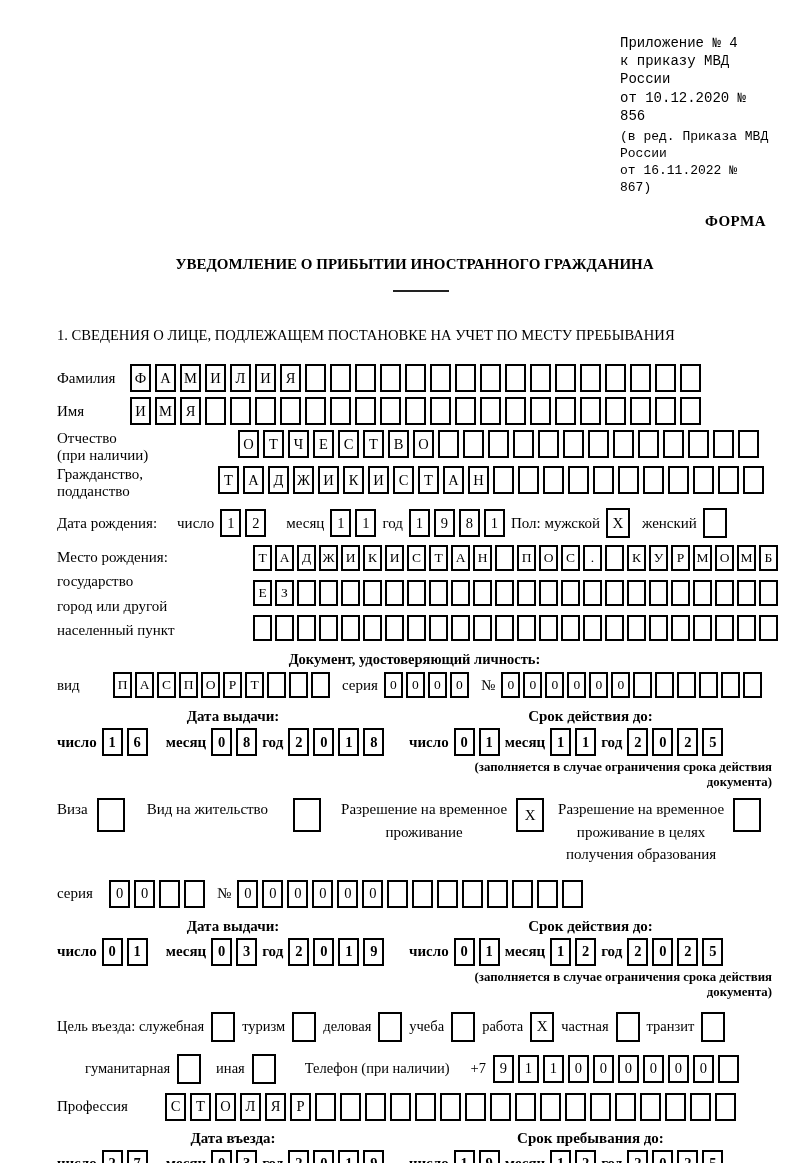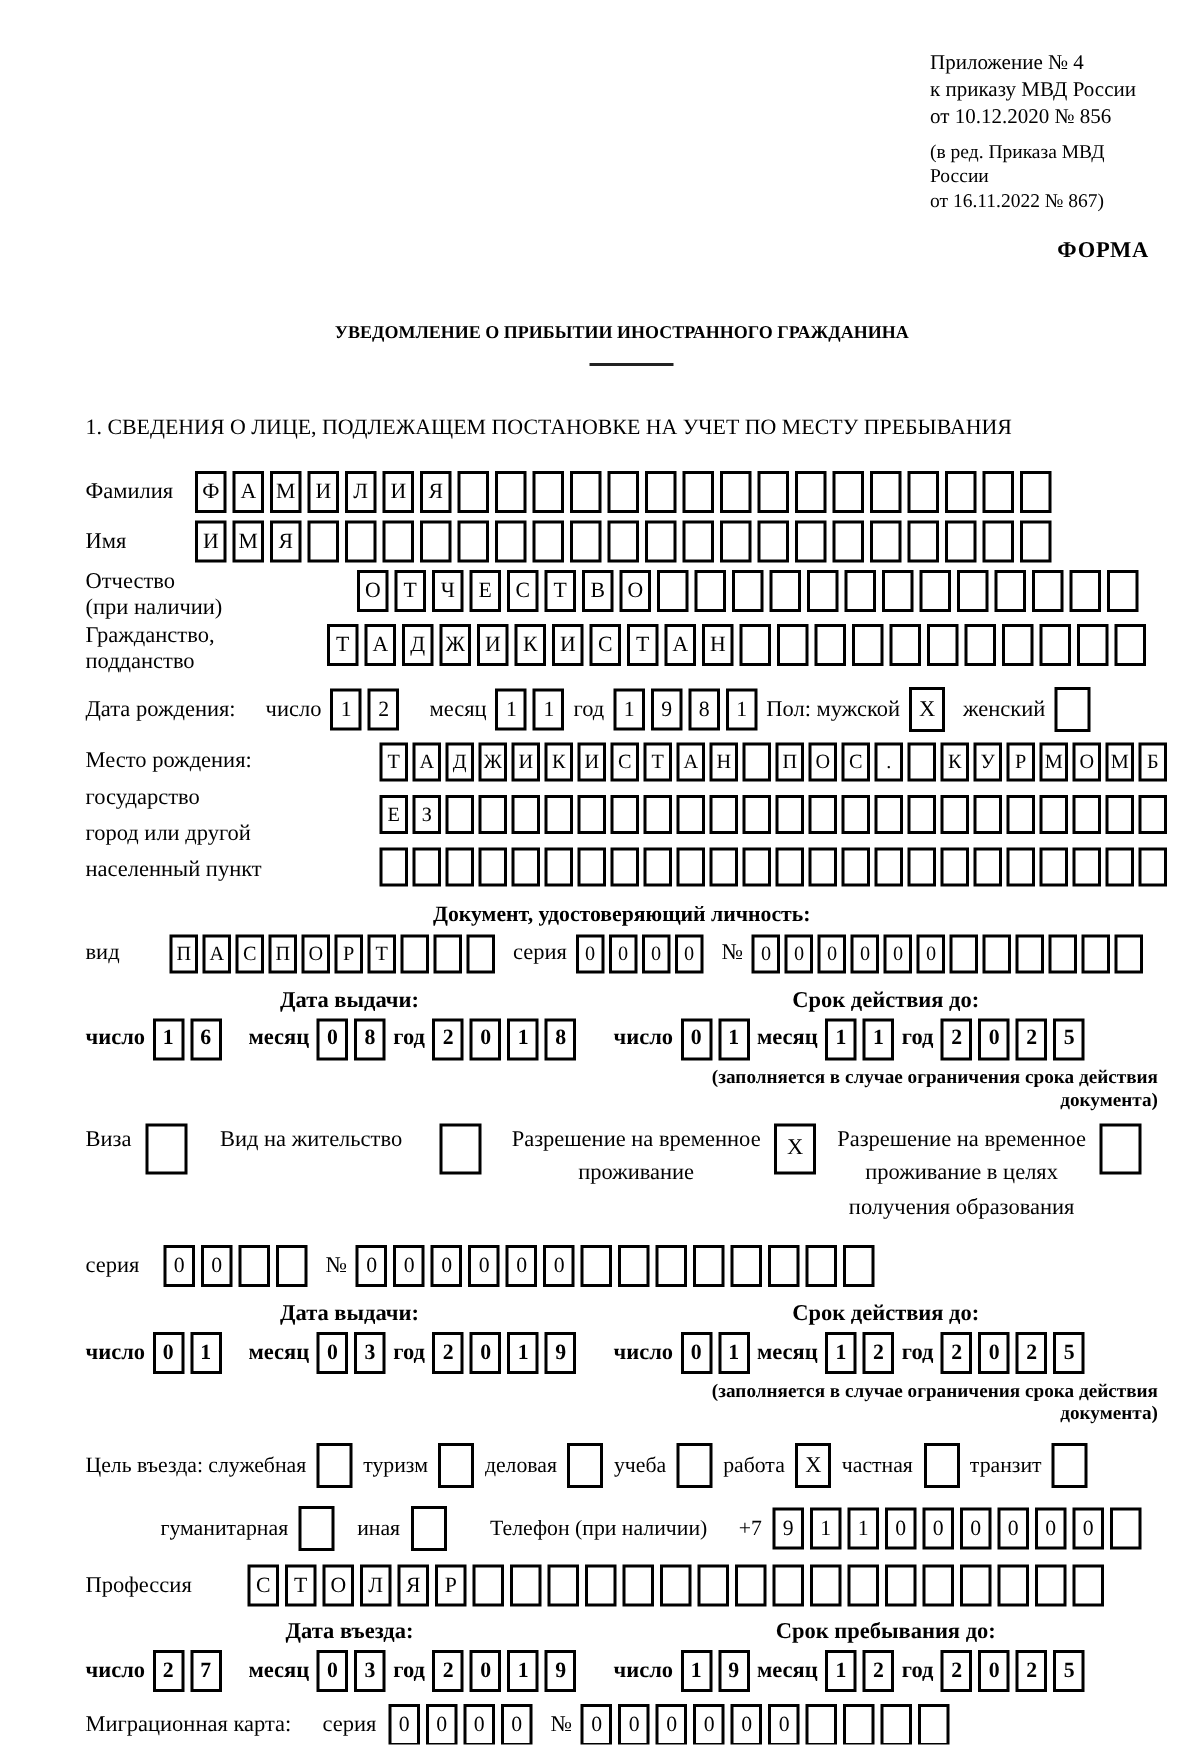--- a/index.html
+++ b/index.html
@@ -1,25 +1,25 @@
 <!DOCTYPE html>
 <html><head>
 <meta charset="utf-8">
 <style>
   html,body { margin:0; padding:0; background:#ffffff; }
   body { width:800px; height:1163px; font-family:"Liberation Serif", serif; color:#000; font-size:15px; overflow:hidden; }
   .page { padding:34px 28px 0 57px; box-sizing:border-box; }
 
   
-  .appendix { margin-left:563px; line-height:1.3; font-size:14px; }
+  .appendix { margin-left:563px; line-height:1.3; font-size:14px;font-family:Liberation Mono, monospace; }
   .appendix .ref2 { font-size:13px; margin-top:4px; line-height:1.3; }
   .forma { text-align:right; font-weight:bold; margin-top:16px; margin-right:6px; font-size:15px; letter-spacing:0.5px; }
 
   
-  .title { text-align:center; font-weight:bold; font-size:12px; margin-top:36px; line-height:1.55; }
+  .title { text-align:center; font-weight:bold; font-size:15px; margin-top:23px; line-height:1.55; }
   .blank { display:inline-block; width:56px; border-bottom:2px solid #222; height:4px; margin-left:12px; }
 
   .sec-heading { font-weight:normal; font-size:14.6px; margin-top:28px; }
 
   
   .row { display:flex; align-items:center; margin-top:5px; }
   .row-top { align-items:flex-start;gap:48px; }
   .lbl { flex:0 0 auto; }
   .w73 { width:73px; } .w133 { width:133px; } .w113 { width:113px; } .w56 { width:56px; }
   .boxes { display:flex; gap:4px; flex:0 0 auto; }
@@ -51,21 +51,21 @@
 
   .para { margin-top:10px; line-height:1.5; }
 
   .permit { display:flex; align-items:flex-start; margin-top:8px; gap:14px; }
   .pitem { display:flex; align-items:flex-start; gap:9px; }
   .pitem .txt { line-height:1.5; }
   .pitem .txt.center { text-align:center; }
 
   .purpose { display:flex; align-items:center; gap:7px; margin-top:12px; font-size:14.5px; }
   .purpose .t { flex:0 0 auto; }
-  .indent { margin-left:50px; }
+  .indent { margin-left:28px; }
 </style>
 </head>
 <body>
 
 <div class="page">
 
   <div class="appendix">
     <div>Приложение № 4</div>
     <div>к приказу МВД России</div>
     <div>от 10.12.2020 № 856</div>

